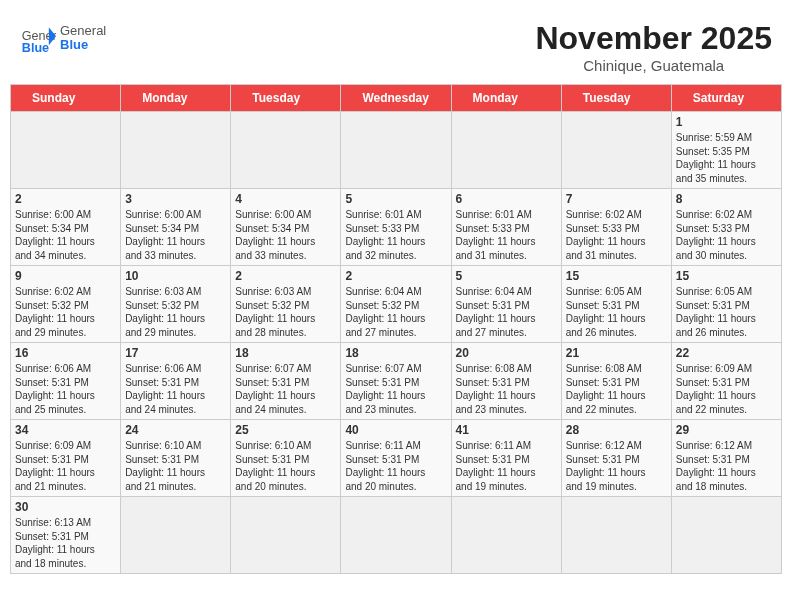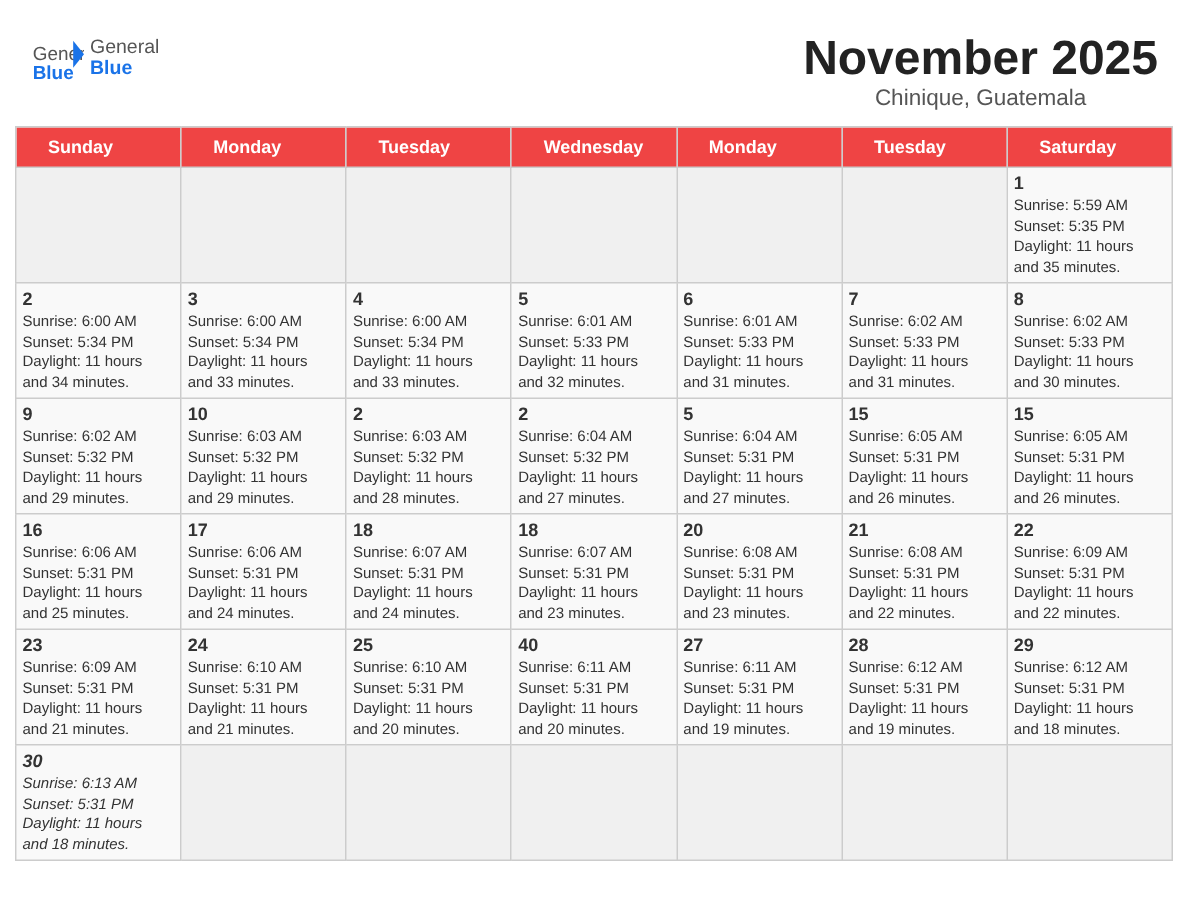--- a/index.html
+++ b/index.html
@@ -72,21 +72,20 @@
       display: block;
       margin-bottom: 2px;
     }
     .cell-text {
       font-size: 10px;
       line-height: 1.35;
       color: #333;
     }
     .last-row td {
       height: 60px;
-      font-style: italic;
     }
   </style>
 </head>
 <body>
 
 <div class="header">
   <div class="logo">
     <svg class="logo-icon" viewBox="0 0 40 40">
       <text x="2" y="22" font-size="14" font-family="Arial" fill="#555" font-weight="normal">General</text>
       <text x="2" y="36" font-size="14" font-family="Arial" fill="#1a73e8" font-weight="bold">Blue</text>
@@ -279,21 +278,21 @@
         <td>
           <span class="day-number">22</span>
           <div class="cell-text" style="white-space: pre-line;">Sunrise: 6:09 AM
 Sunset: 5:31 PM
 Daylight: 11 hours
 and 22 minutes.</div>
         </td>
       </tr>
       <tr>
         <td>
-          <span class="day-number">23</span>
+          <span class="day-number">34</span>
           <div class="cell-text" style="white-space: pre-line;">Sunrise: 6:09 AM
 Sunset: 5:31 PM
 Daylight: 11 hours
 and 21 minutes.</div>
         </td>
         <td>
           <span class="day-number">24</span>
           <div class="cell-text" style="white-space: pre-line;">Sunrise: 6:10 AM
 Sunset: 5:31 PM
 Daylight: 11 hours
@@ -307,21 +306,21 @@
 and 20 minutes.</div>
         </td>
         <td>
           <span class="day-number">40</span>
           <div class="cell-text" style="white-space: pre-line;">Sunrise: 6:11 AM
 Sunset: 5:31 PM
 Daylight: 11 hours
 and 20 minutes.</div>
         </td>
         <td>
-          <span class="day-number">27</span>
+          <span class="day-number">41</span>
           <div class="cell-text" style="white-space: pre-line;">Sunrise: 6:11 AM
 Sunset: 5:31 PM
 Daylight: 11 hours
 and 19 minutes.</div>
         </td>
         <td>
           <span class="day-number">28</span>
           <div class="cell-text" style="white-space: pre-line;">Sunrise: 6:12 AM
 Sunset: 5:31 PM
 Daylight: 11 hours

